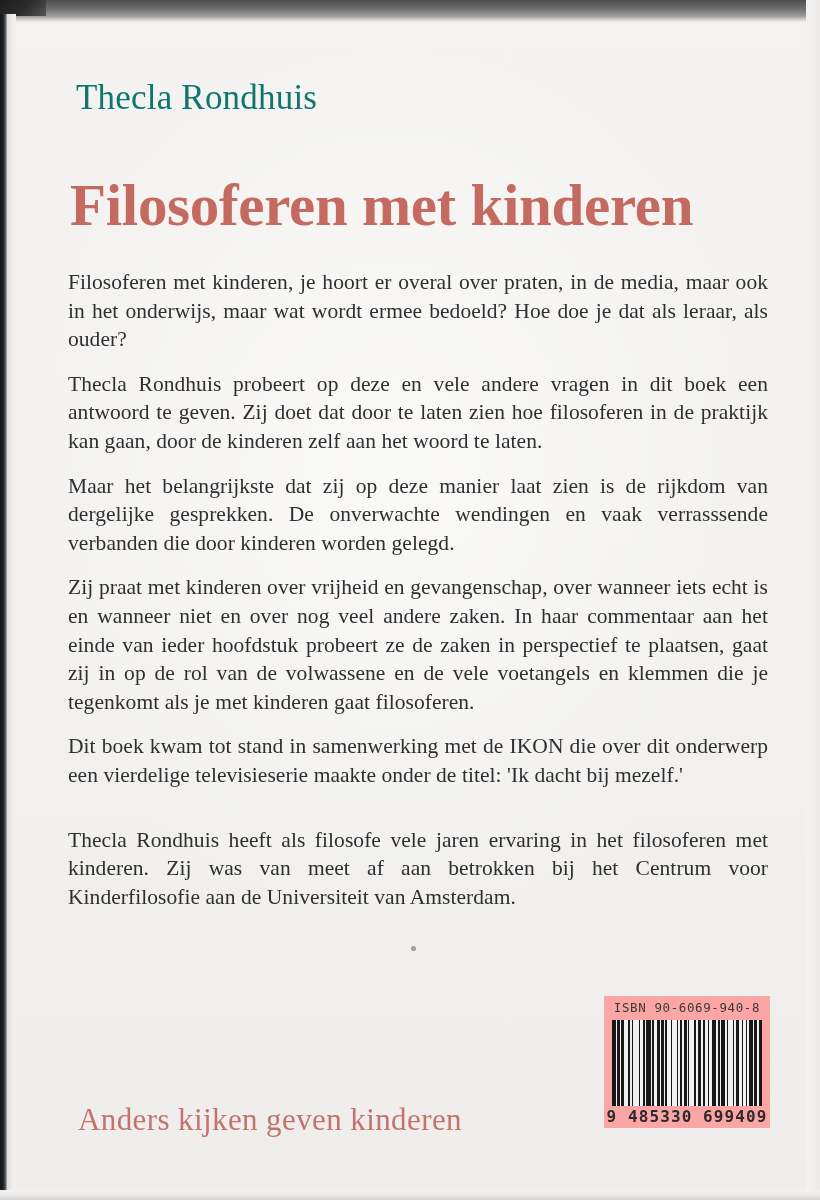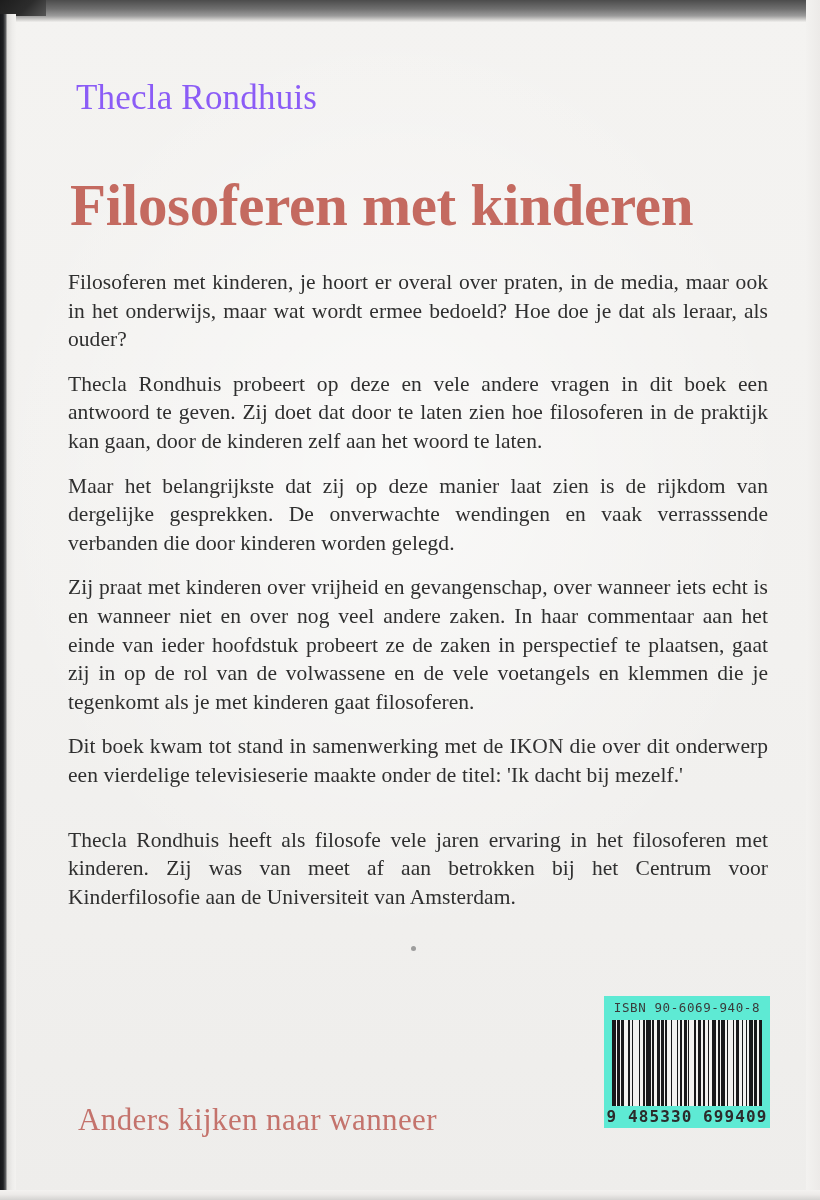--- a/index.html
+++ b/index.html
@@ -70,21 +70,21 @@
     top: 0; left: 0;
     width: 820px; height: 1200px;
   }
 
   .author-line {
     position: absolute;
     left: 76px;
     top: 78px;
     font-size: 35px;
     line-height: 40px;
-    color: #8b5cf6;
+    color: #0f766e;
     letter-spacing: 0.2px;
     white-space: nowrap;
   }
 
   .book-title {
     position: absolute;
     left: 70px;
     top: 130px;
     font-size: 59px;
     line-height: 70px;
@@ -113,21 +113,21 @@
   .blurb p.bio {
     margin-top: 36px;
   }
 
   
   .barcode-block {
     position: absolute;
     left: 604px;
     top: 996px;
     width: 166px;
-    background: #5eead4;
+    background: #fca5a5;
     padding: 4px 0 2px 0;
   }
   .isbn-text {
     text-align: center;
     font-family: "DejaVu Sans Mono", "Liberation Mono", monospace;
     font-size: 12.5px;
     letter-spacing: 0.6px;
     color: #3a3a3a;
     margin-bottom: 5px;
     white-space: nowrap;
@@ -264,21 +264,21 @@
           <i class="g" style="width: 2.9px;"></i>
           <i style="width: 4.35px; background: rgb(24, 24, 26);"></i>
           <i class="g" style="width: 1.45px;"></i>
           <i style="width: 4.35px; background: rgb(24, 24, 26);"></i>
           <i class="g" style="width: 1.45px;"></i>
           <i style="width: 4.35px; background: rgb(24, 24, 26);"></i>
         </div>
       <div class="ean-text">9 485330 699409</div>
     </div>
 
-    <div class="tagline">Anders kijken naar wanneer</div>
+    <div class="tagline">Anders kijken geven kinderen</div>
   </div>
 
   <div class="edge-top"></div>
   <div class="edge-top-left-dark"></div>
   <div class="edge-left"></div>
   <div class="edge-left-inner"></div>
   <div class="edge-right"></div>
   <div class="edge-bottom"></div>
 
 </div>

